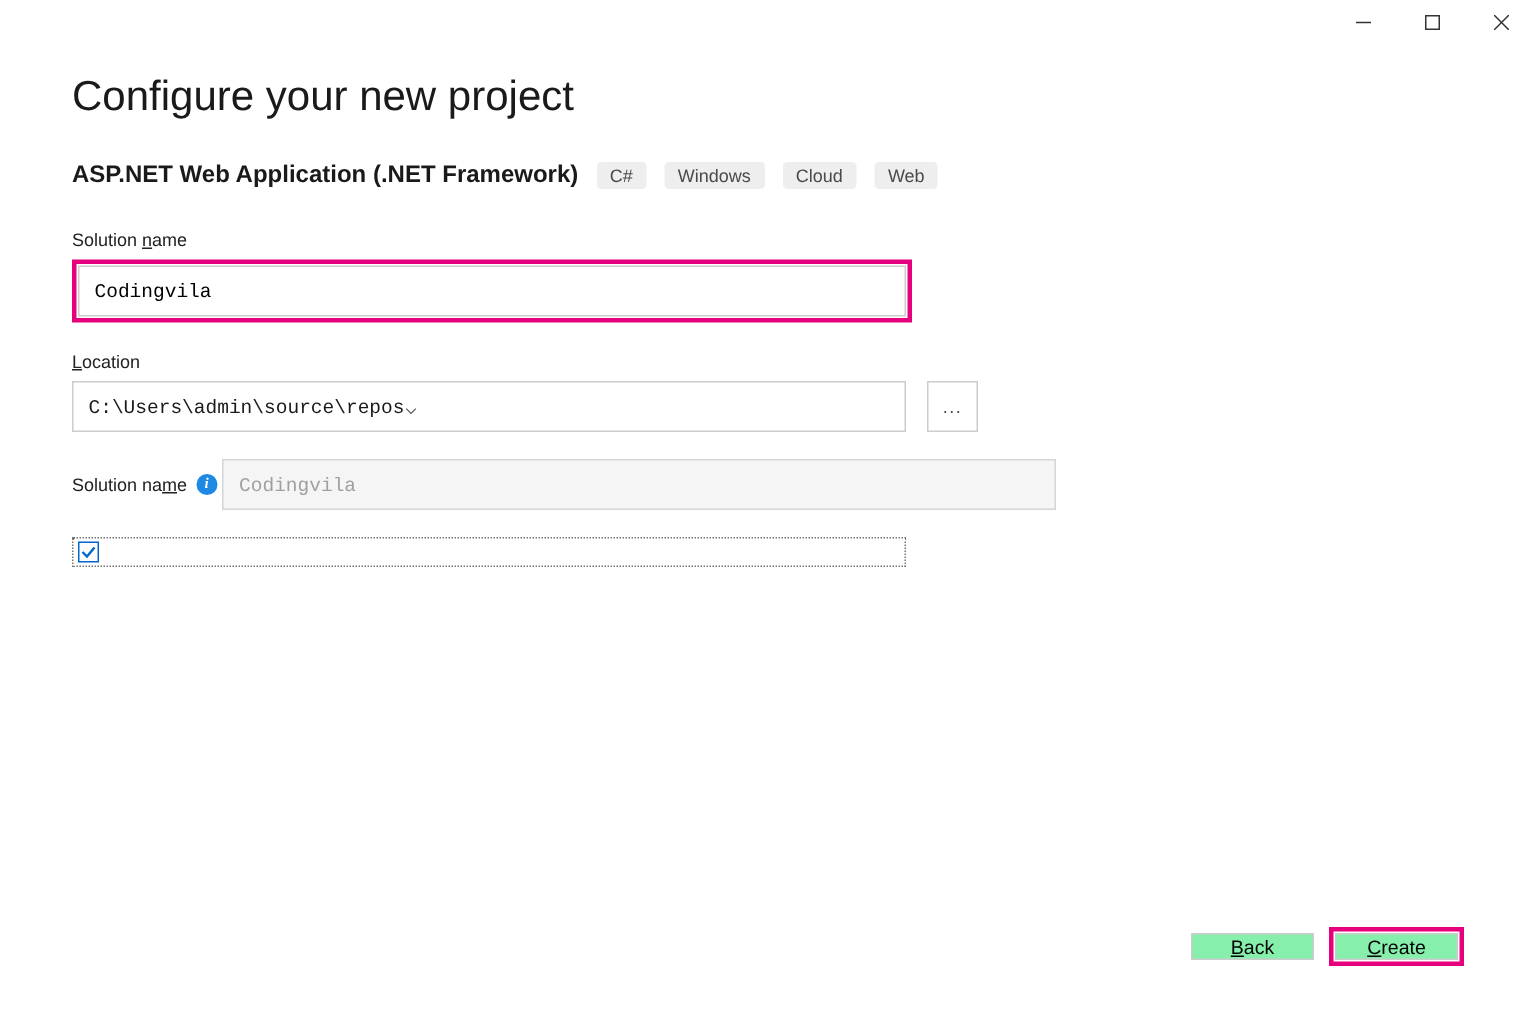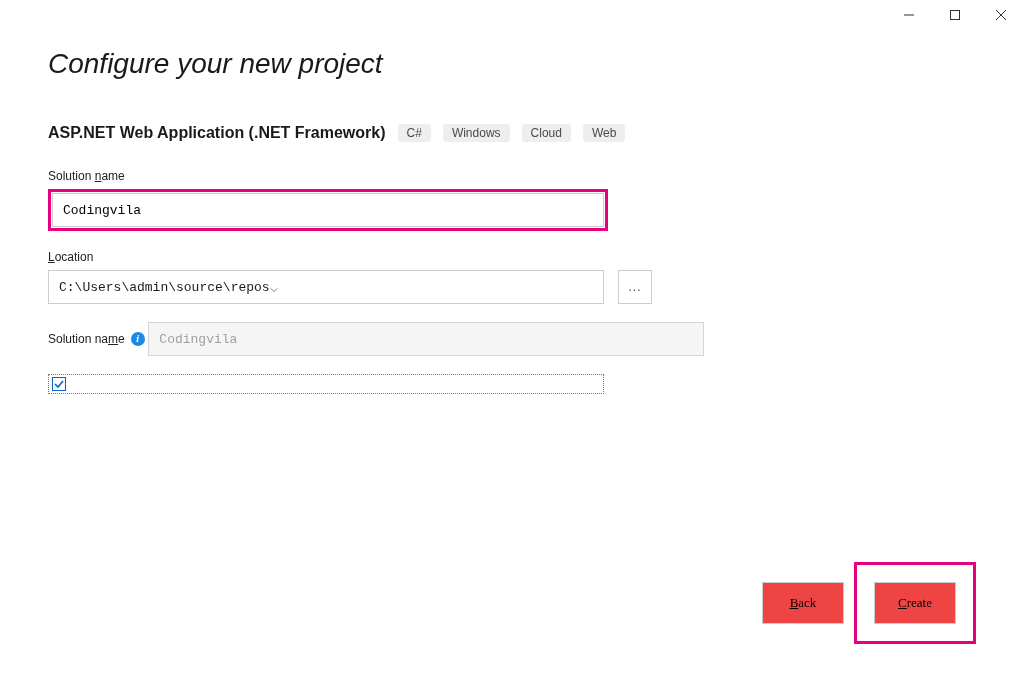--- a/index.html
+++ b/index.html
@@ -30,23 +30,22 @@
       cursor: pointer;
       color: #333;
     }
     .win-btn svg { width: 10px; height: 10px; }
     .content {
       padding: 48px 48px 20px 48px;
     }
     h1.title {
       font-size: 28px;
       font-weight: 400;
-      margin-bottom: 44px;
+      margin-bottom: 28px;
       color: #1a1a1a;
-      font-style: italic;
     }
     .template-row {
       display: flex;
       align-items: center;
       gap: 12px;
       margin-bottom: 26px;
     }
     .template-name {
       font-size: 16px;
       font-weight: 700;
@@ -149,33 +148,33 @@
     .footer-buttons {
       position: absolute;
       bottom: 36px;
       right: 48px;
       display: flex;
       gap: 10px;
       align-items: center;
     }
     .btn {
       min-width: 82px;
-      height: 42px;
-      border: 1px solid #cccccc;
-      background: #ef4444;
-      font-family: Liberation Serif, serif;
+      height: 18px;
+      border: 1px solid #cccccc;
+      background: #86efac;
+      font-family: Liberation Sans, sans-serif;
       font-size: 13px;
       cursor: pointer;
       padding: 0 16px;
     }
     .create-wrap {
       border: 3px solid #e6007e;
       padding: 1px;
     }
-    .create-wrap .btn { margin: 16px; }
+    .create-wrap .btn { margin: 0; }
   </style>
 </head>
 <body>
 
 <div class="window-controls">
   <div class="win-btn">
     <svg viewBox="0 0 10 10">
         <line x1="0" y1="5" x2="10" y2="5" stroke="currentColor" stroke-width="1"></line>
       </svg>
   </div>

